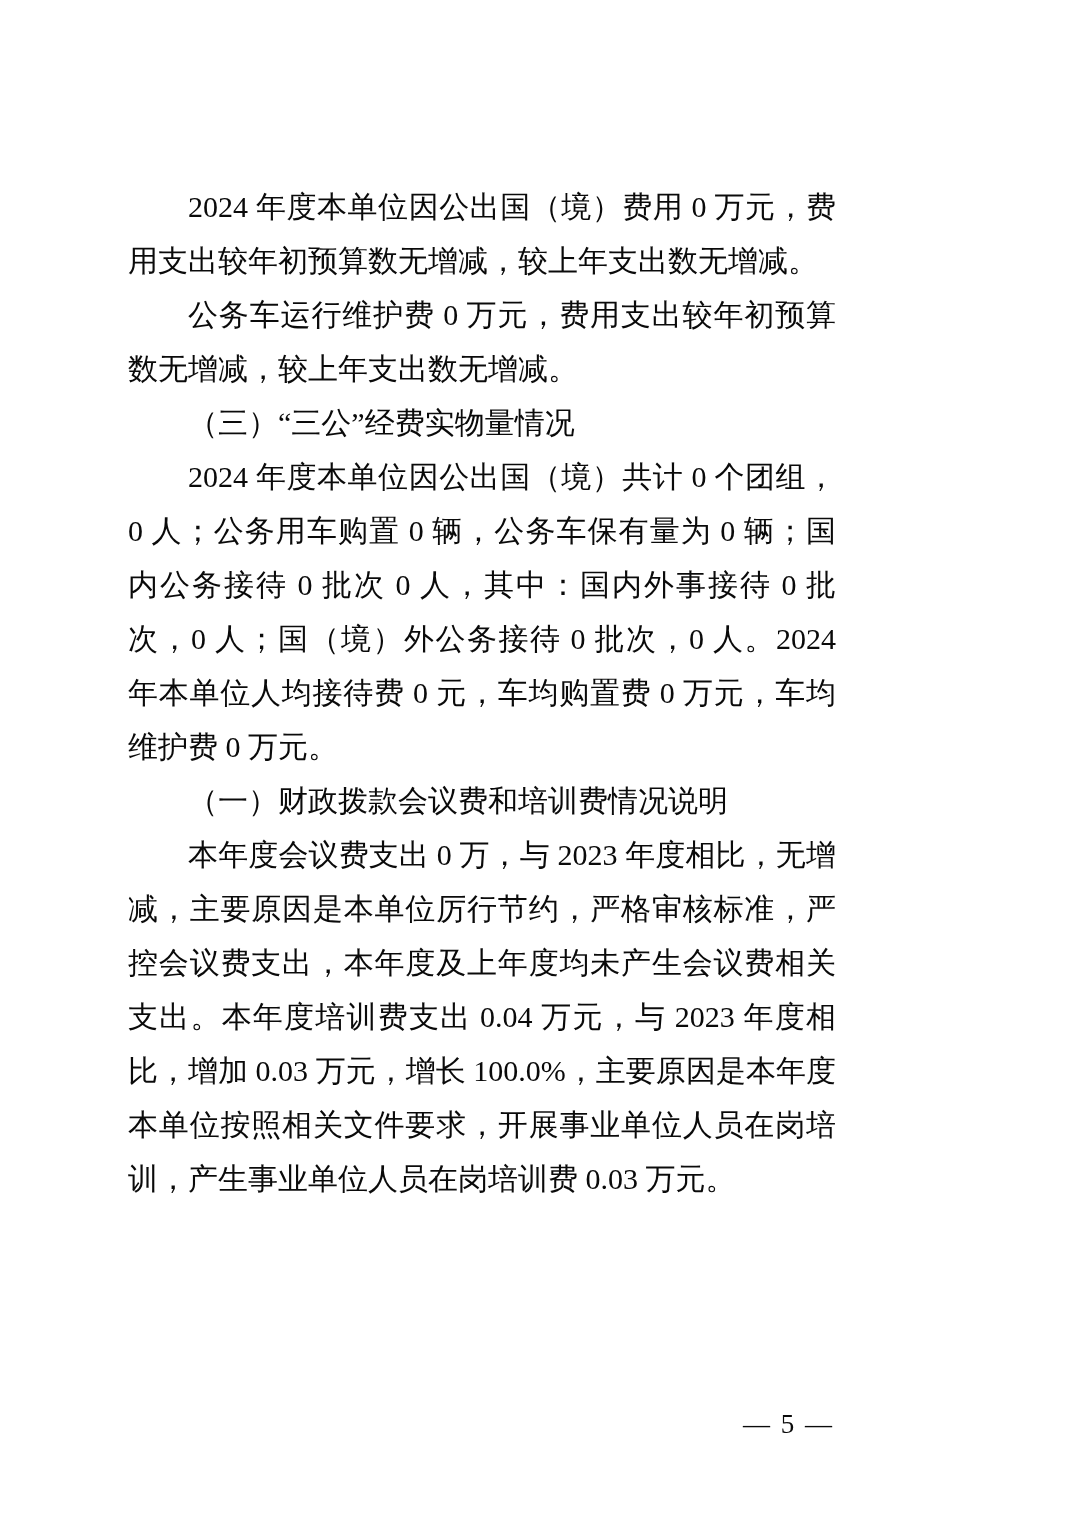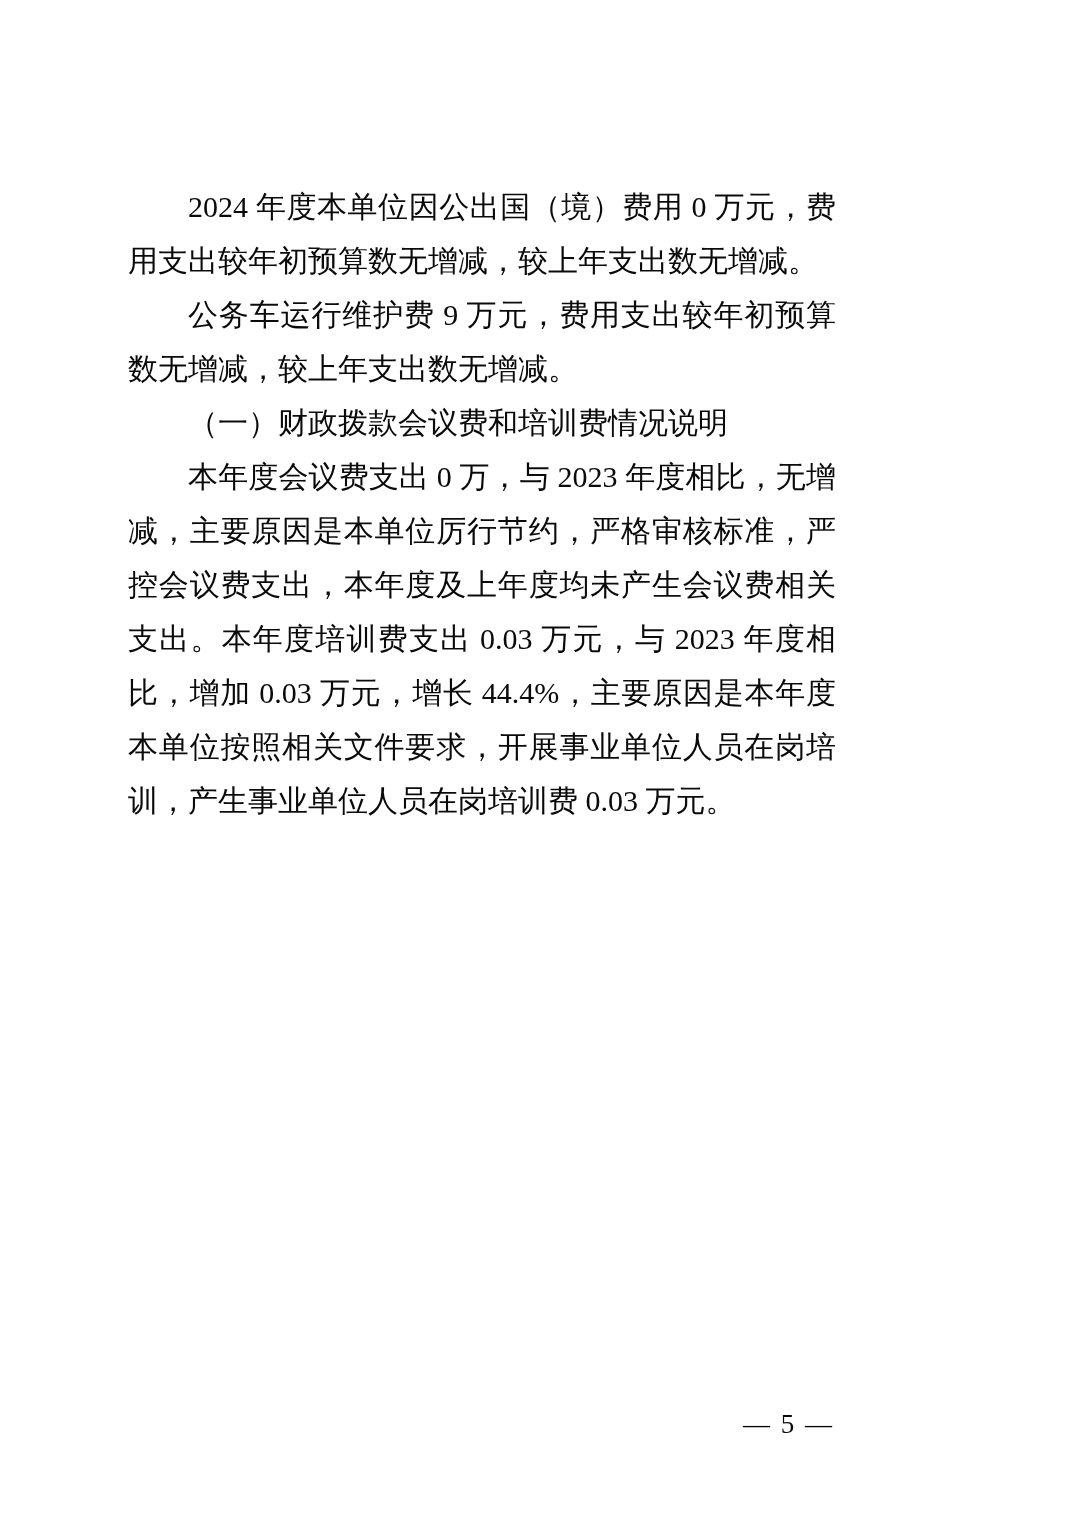--- a/index.html
+++ b/index.html
@@ -52,18 +52,20 @@
     color: #0a0a0a;
     letter-spacing: 2px;
   }
 </style>
 </head>
 <body>
 
 <div class="page">
   <div class="content">
     <p class="body">2024 年度本单位因公出国（境）费用 0 万元，费用支出较年初预算数无增减，较上年支出数无增减。</p>
-    <p class="body">公务车运行维护费 9 万元，费用支出较年初预算数无增减，较上年支出数无增减。</p>
+    <p class="body">公务车运行维护费 0 万元，费用支出较年初预算数无增减，较上年支出数无增减。</p>
+    <p class="h-kaiti">（三）“三公”经费实物量情况</p>
+    <p class="body">2024 年度本单位因公出国（境）共计 0 个团组，0 人；公务用车购置 0 辆，公务车保有量为 0 辆；国内公务接待 0 批次 0 人，其中：国内外事接待 0 批次，0 人；国（境）外公务接待 0 批次，0 人。2024 年本单位人均接待费 0 元，车均购置费 0 万元，车均维护费 0 万元。</p>
     <p class="h-kaiti">（一）财政拨款会议费和培训费情况说明</p>
-    <p class="body">本年度会议费支出 0 万，与 2023 年度相比，无增减，主要原因是本单位厉行节约，严格审核标准，严控会议费支出，本年度及上年度均未产生会议费相关支出。本年度培训费支出 0.03 万元，与 2023 年度相比，增加 0.03 万元，增长 44.4%，主要原因是本年度本单位按照相关文件要求，开展事业单位人员在岗培训，产生事业单位人员在岗培训费 0.03 万元。</p>
+    <p class="body">本年度会议费支出 0 万，与 2023 年度相比，无增减，主要原因是本单位厉行节约，严格审核标准，严控会议费支出，本年度及上年度均未产生会议费相关支出。本年度培训费支出 0.04 万元，与 2023 年度相比，增加 0.03 万元，增长 100.0%，主要原因是本年度本单位按照相关文件要求，开展事业单位人员在岗培训，产生事业单位人员在岗培训费 0.03 万元。</p>
   </div>
   <div class="pagenum">— 5 —</div>
 </div>
 
 </body></html>

